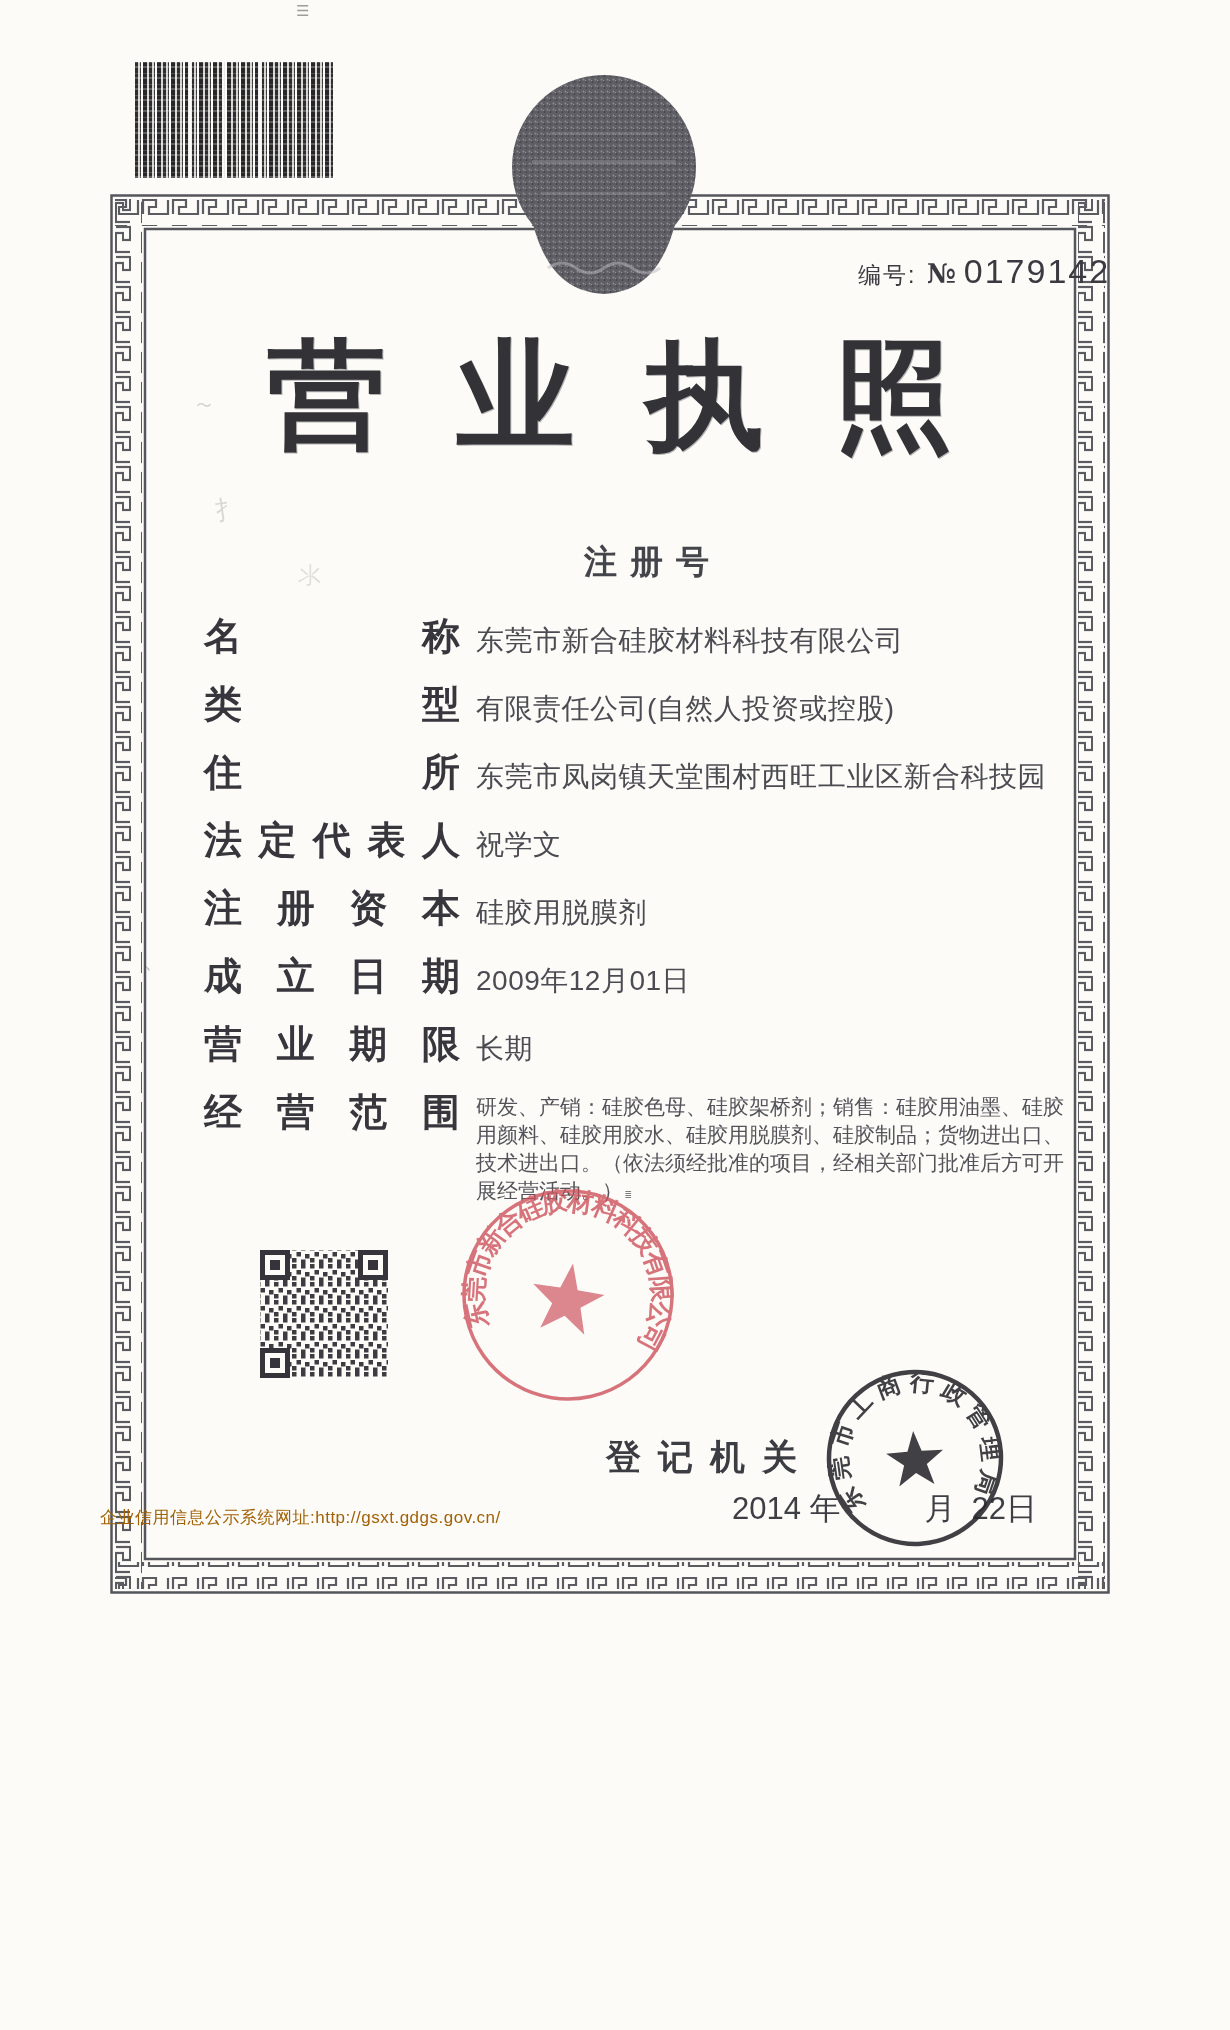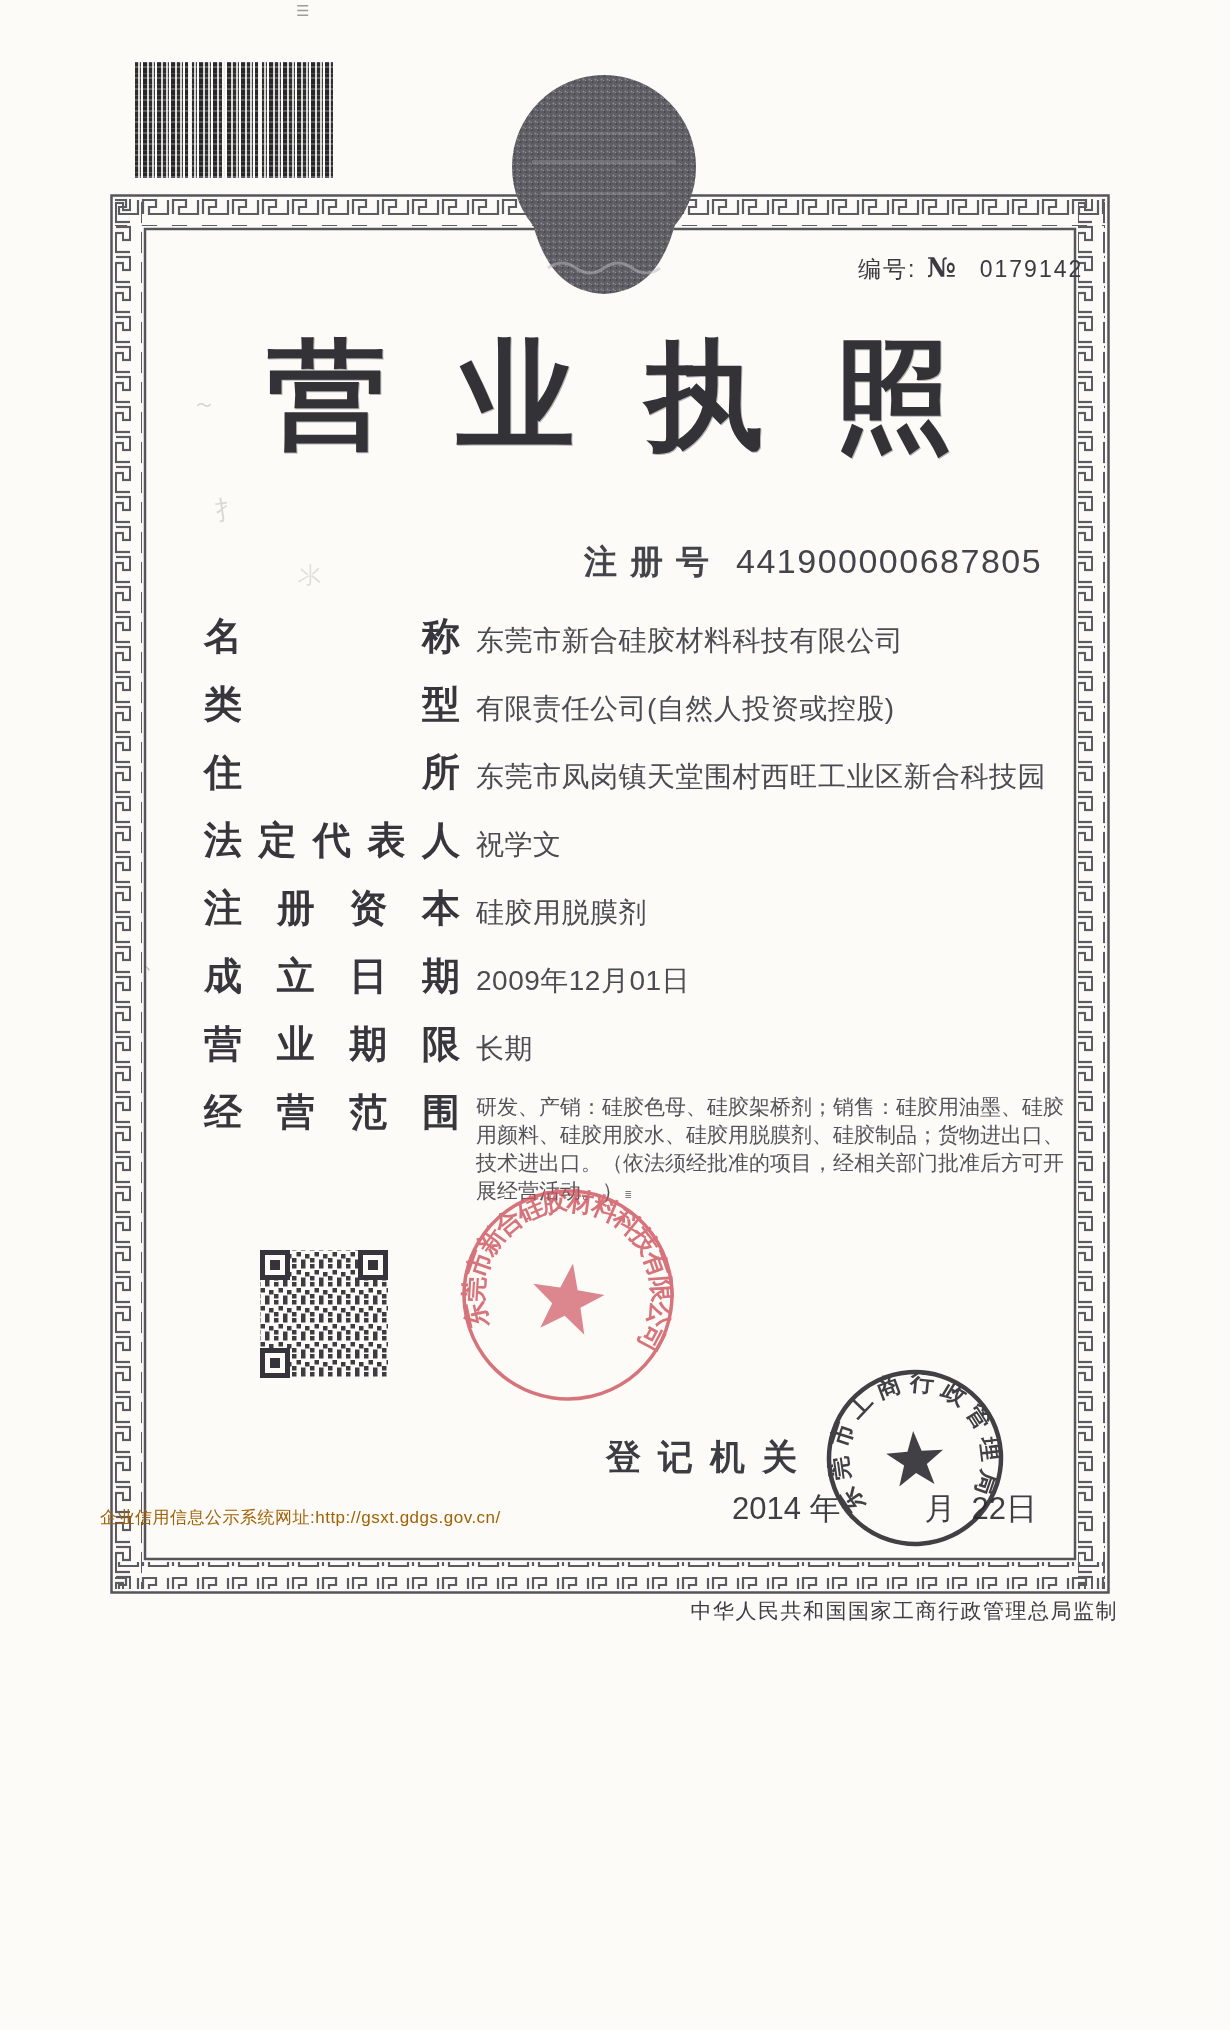--- a/index.html
+++ b/index.html
@@ -15,21 +15,21 @@
     opacity:.92;}
 
   
   .frame{position:absolute;left:110px;top:194px;}
   .emblem{position:absolute;left:498px;top:72px;}
 
   
   .serial{position:absolute;left:858px;top:252px;color:#3a3a40;white-space:nowrap;}
   .serial .lbl{font-size:23px;letter-spacing:2px;}
   .serial .sym{font-family:"DejaVu Serif",serif;font-weight:700;font-size:27px;margin-left:10px;}
-  .serial .num{font-size:23px;letter-spacing:2px;margin-left:24px;}
+  .serial .num{font-size:34px;letter-spacing:2px;margin-left:8px;}
 
   
   .title{position:absolute;left:110px;top:336px;width:1000px;display:flex;justify-content:center;gap:71px;
     font-size:118px;font-weight:900;color:#323237;text-shadow:1px 1px 0 rgba(90,90,95,.45);line-height:1;}
 
   
   .regline{position:absolute;left:584px;top:540px;display:flex;align-items:baseline;color:#44444b;white-space:nowrap;}
   .regline .rl{font-size:33px;letter-spacing:13px;font-weight:600;}
   .regline .rv{font-size:34px;letter-spacing:1.5px;margin-left:14px;}
 
@@ -114,21 +114,20 @@
 
   <div class="title">
       <span>营</span>
       <span>业</span>
       <span>执</span>
       <span>照</span>
     </div>
 
   <div class="regline">
     <span class="rl">注册号</span>
-    <span class="rv">441900000687805</span>
   </div>
 
   <div class="rows">
     <div class="row">
       <div class="row-label">
           <span>名</span>
           <span>称</span>
         </div>
       <div class="row-value">东莞市新合硅胶材料科技有限公司</div>
     </div>
@@ -249,21 +248,20 @@
     <polygon points="95,68 102.1,88.3 123.5,88.7 106.4,101.7 112.6,122.3 95,110 77.4,122.3 83.6,101.7 66.5,88.7 87.9,88.3" fill="#26262b"></polygon>
     <defs>
         <path id="blkArc" d="M42.9,138.7 A68,68 0 1 1 147.1,138.7" fill="none"></path>
       </defs>
     <text font-size="24" fill="#26262b" font-weight="700">
       <textPath href="#blkArc" startOffset="0" textLength="300" lengthAdjust="spacing">东莞市工商行政管理局</textPath>
     </text>
   </svg>
 
   <div class="footer-left">企业信用信息公示系统网址:http://gsxt.gdgs.gov.cn/</div>
-  <div class="footer-right">中华人民共和国国家工商行政管理总局监制</div>
 
   <div class="smudge sm1">扌</div>
   <div class="smudge sm2">氺</div>
   <div class="smudge sm3">〜</div>
   <div class="smudge sm4">☰</div>
   <div class="smudge sm5">、</div>
 
 </div>
 
 </body></html>

